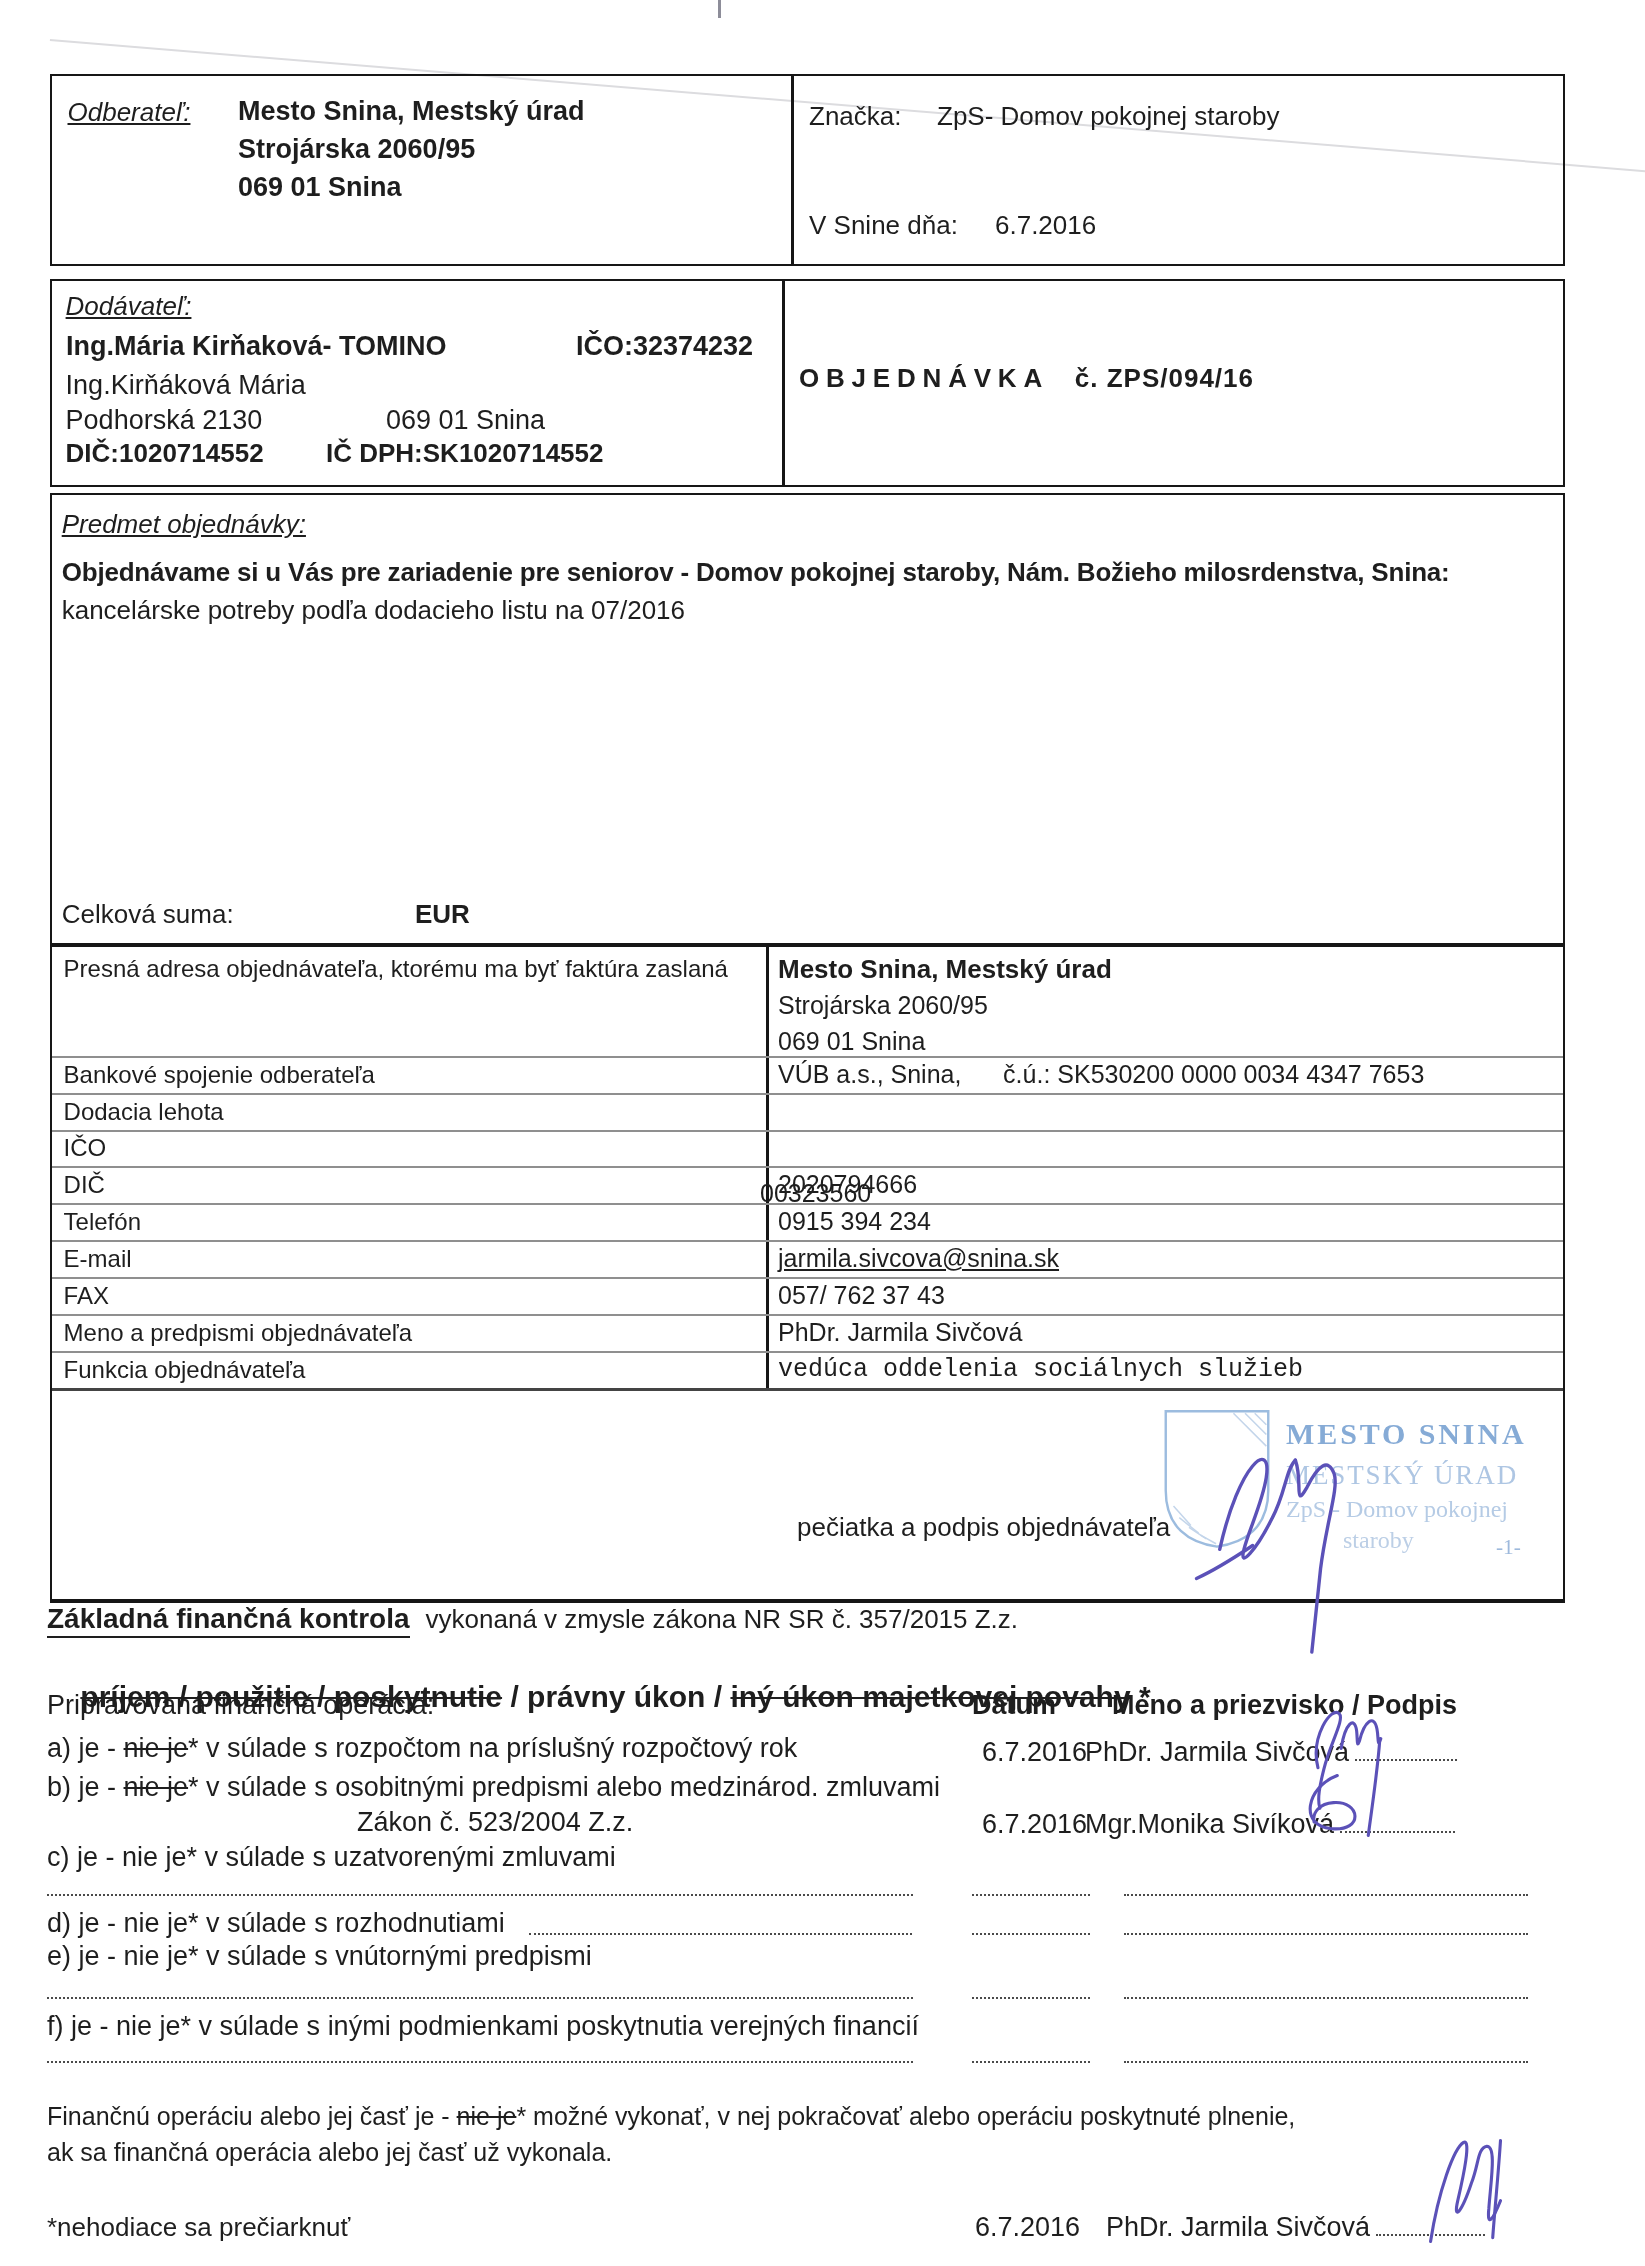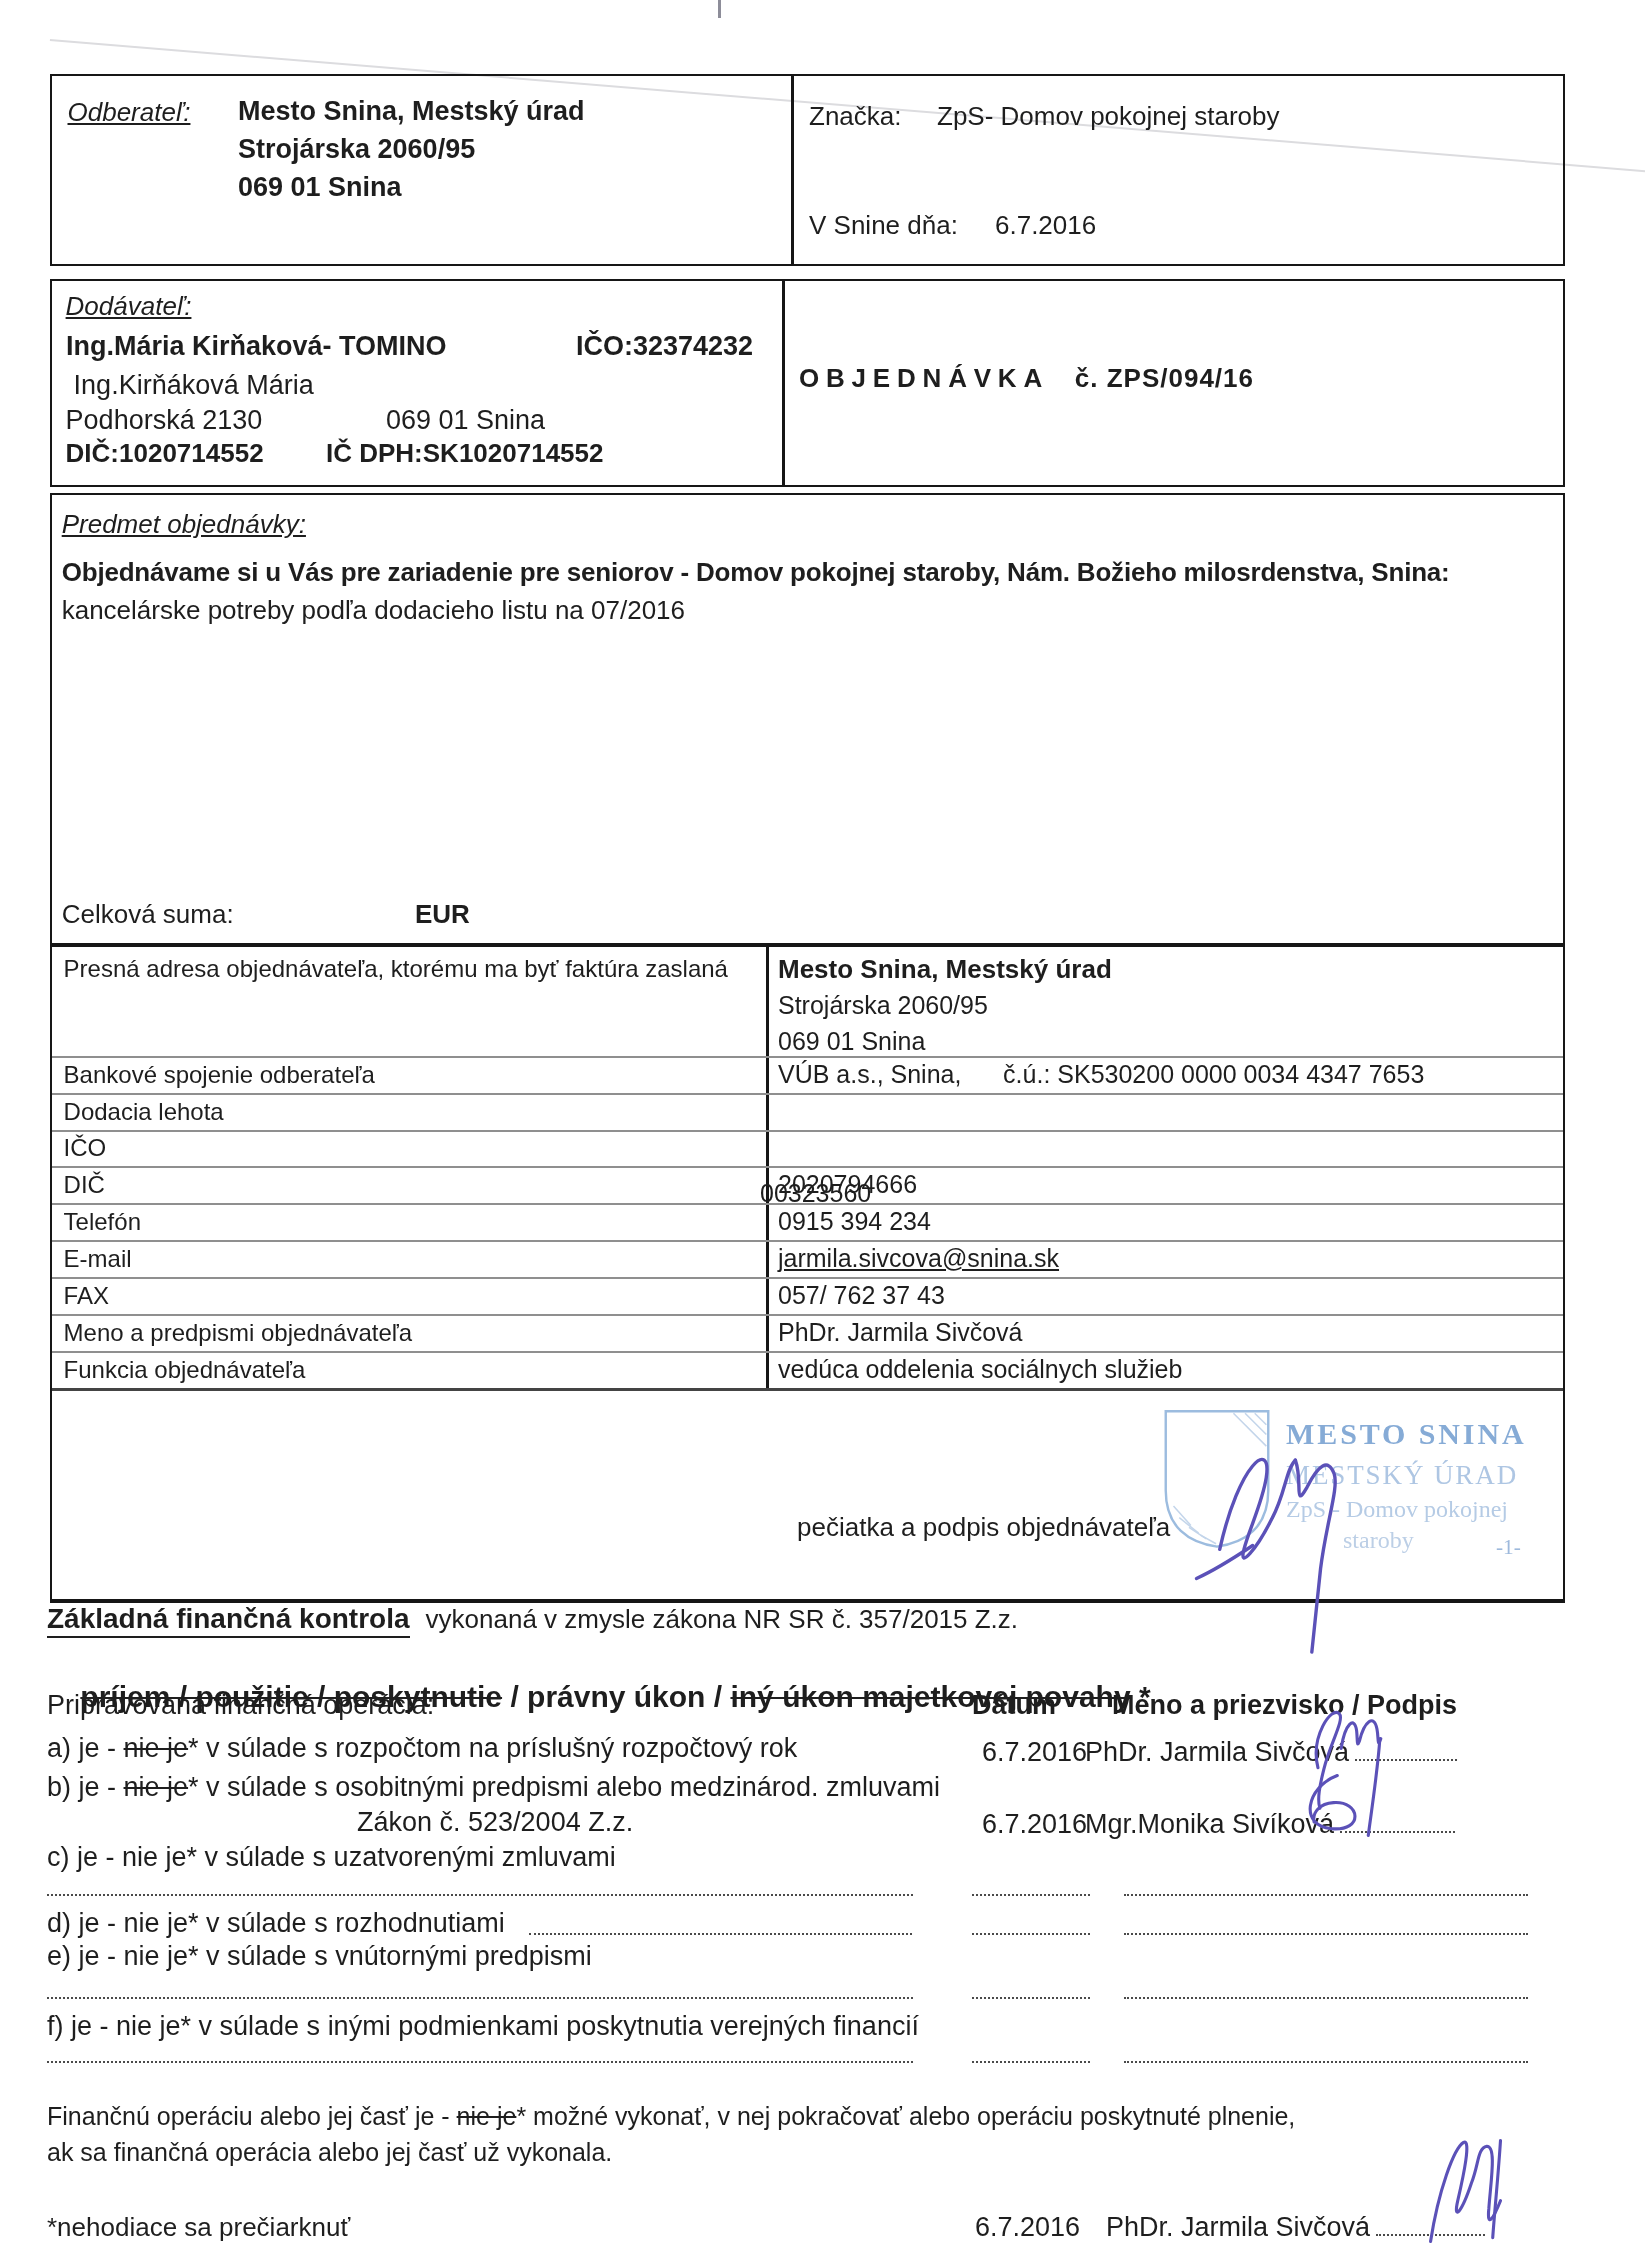--- a/index.html
+++ b/index.html
@@ -43,21 +43,21 @@
     <div class="abs t27" style="left:885px;top:25px;">ZpS- Domov pokojnej staroby</div>
     <div class="abs t27" style="left:757px;top:134px;">V Snine dňa:</div>
     <div class="abs t27" style="left:943px;top:134px;">6.7.2016</div>
   </div>
 
   <div class="box" style="left:50px;top:279px;width:1511px;height:204px;">
     <div class="vdiv" style="left:730px;top:0;bottom:0;"></div>
     <div class="abs lbl" style="left:13.6px;top:9.7px;">Dodávateľ:</div>
     <div class="abs b t28" style="left:14px;top:50px;">Ing.Mária Kirňaková- TOMINO</div>
     <div class="abs b t28" style="left:524px;top:50px;">IČO:32374232</div>
-    <div class="abs t28" style="left:13.6px;top:89px;margin-left:8px;">Ing.Kirňáková Mária</div>
+    <div class="abs t28" style="left:13.6px;top:89px;">Ing.Kirňáková Mária</div>
     <div class="abs t28" style="left:13.6px;top:124px;">Podhorská 2130</div>
     <div class="abs t28" style="left:334px;top:124px;">069 01 Snina</div>
     <div class="abs b t27" style="left:13.6px;top:157px;">DIČ:1020714552</div>
     <div class="abs b t27" style="left:274px;top:157px;">IČ DPH:SK1020714552</div>
     <div class="abs" style="left:747px;top:82px;">
       <span class="b" style="font-size:26px;letter-spacing:6.8px;">OBJEDNÁVKA</span>
       <span class="b" style="font-size:26px;letter-spacing:1px;margin-left:21.3px;">č. ZPS/094/16</span>
     </div>
   </div>
 
@@ -106,21 +106,21 @@
 
     <div class="abs t25" style="left:11.6px;top:787px;">FAX</div>
     <div class="abs t26" style="left:726px;top:786px;">057/ 762 37 43</div>
     <div class="sep" style="top:819px;"></div>
 
     <div class="abs t25" style="left:11.6px;top:824px;">Meno a predpismi objednávateľa</div>
     <div class="abs t26" style="left:726px;top:823px;">PhDr. Jarmila Sivčová</div>
     <div class="sep" style="top:856px;"></div>
 
     <div class="abs t25" style="left:11.6px;top:861px;">Funkcia objednávateľa</div>
-    <div class="abs t26" style="left:726px;top:860px;">vedúca oddelenia sociálnych služieb</div>
+    <div class="abs t26" style="left:726px;top:860px;font-family:Liberation Mono, monospace;">vedúca oddelenia sociálnych služieb</div>
     <div class="sep" style="top:893px;height:2.9px;background:#444;"></div>
 
     <div class="abs t27" style="left:745px;top:1017px;">pečiatka a podpis objednávateľa</div>
 
     <svg class="abs" style="left:1106px;top:910px;" width="118" height="146" viewBox="0 0 122 150">
       <path d="M8,6 H114 V88 C114,126 90,142 61,146 C32,142 8,126 8,88 Z" fill="none" stroke="#9cbcdf" stroke-width="2.5"></path>
       <g stroke="#b5cbe5" stroke-width="1.6" opacity="0.8">
         <line x1="78" y1="8" x2="112" y2="42"></line>
           <line x1="90" y1="8" x2="112" y2="30"></line>
         <line x1="100" y1="8" x2="112" y2="20"></line>

